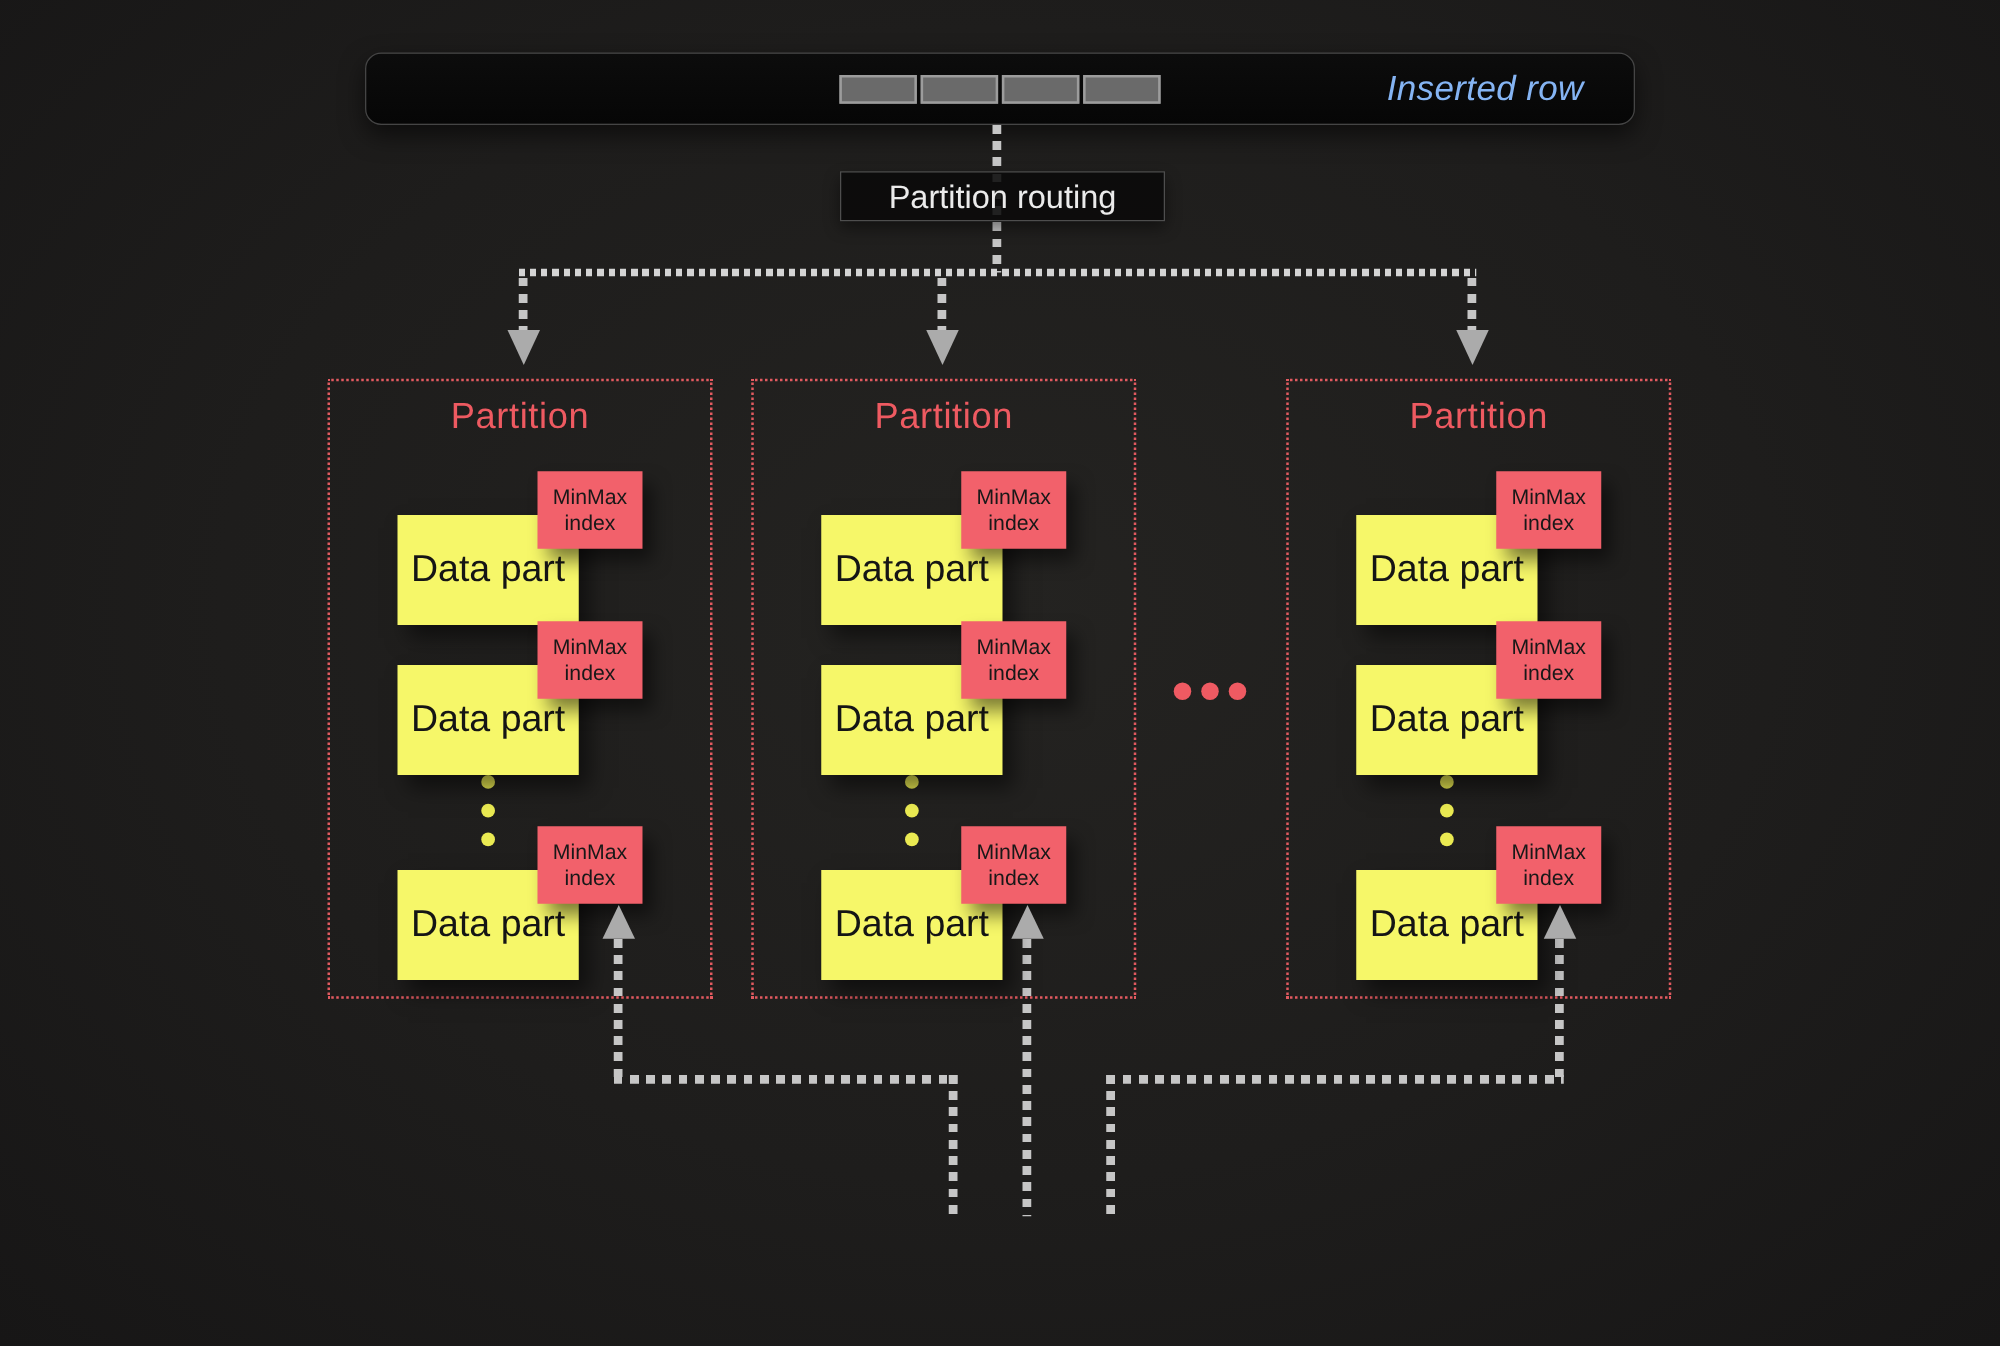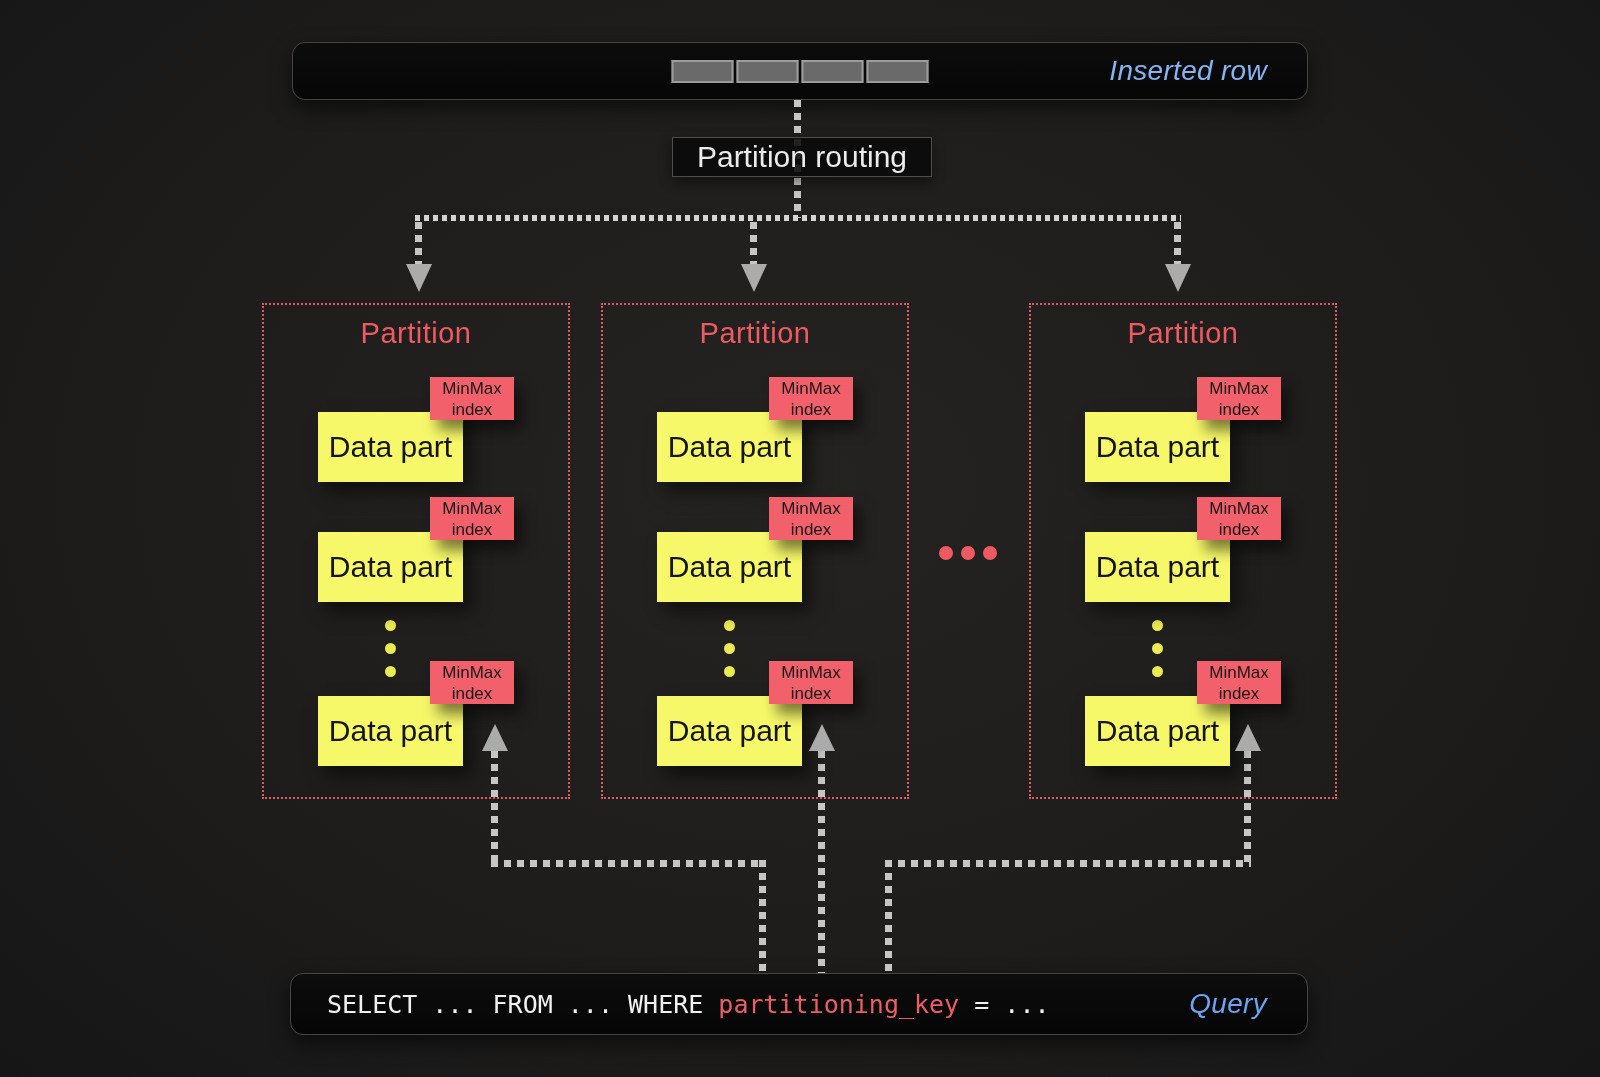--- a/index.html
+++ b/index.html
@@ -20,21 +20,21 @@
   #query-box{top:973px;left:290px;width:1018px;height:62px;}
   .row-cells{position:absolute;left:50%;transform:translateX(-50%);display:flex;gap:3px;}
   .row-cell{width:62px;height:23px;background:#6a6a6a;border:2px solid #9c9c9c;box-sizing:border-box;}
   .bar-label{position:absolute;right:40px;font-size:28px;color:#85b4f3;letter-spacing:.3px;font-style:italic;}
   .code{position:absolute;left:36px;font-family:"DejaVu Sans Mono",monospace;font-size:25px;color:#f1f1f1;white-space:pre;}
   .code .key{color:#ee5d64;}
   
   .pill{
     position:absolute;z-index:5;display:flex;align-items:center;justify-content:center;
     background:rgba(10,10,10,.88);border:1px solid #4e4e4e;border-radius:0;
-    color:#ebebeb;font-size:30px;box-shadow:0 5px 12px rgba(0,0,0,.45);
+    color:#ebebeb;font-size:26px;box-shadow:0 5px 12px rgba(0,0,0,.45);
   }
   #routing-label{left:672px;top:137px;width:258px;height:38px;}
   #pruning-label{left:695px;top:897px;width:255px;height:40px;}
   
   .dash-v{position:absolute;width:7px;z-index:1;
     background:repeating-linear-gradient(to bottom,#c6c6c6 0 7px,transparent 7px 13px);}
   .dash-h{position:absolute;height:7px;z-index:1;
     background:repeating-linear-gradient(to right,#c6c6c6 0 7px,transparent 7px 13px);}
   .dot-h{position:absolute;height:6px;z-index:1;
     background:repeating-linear-gradient(to right,#d4d4d4 0 5px,transparent 5px 9px);}
@@ -44,27 +44,27 @@
     border-left:13px solid transparent;border-right:13px solid transparent;border-bottom:27px solid #ababab;}
   
   .partition{
     position:absolute;top:303px;width:308px;height:496px;box-sizing:border-box;
     border:2px dotted #e25a60;z-index:2;background:transparent;
   }
   .partition-title{position:absolute;top:12px;left:0;width:100%;text-align:center;
     font-size:29px;font-weight:500;color:#ee5a61;letter-spacing:.5px;}
   .part-group{position:absolute;left:54px;width:196px;height:105px;}
   .data-part{
-    position:absolute;left:0;top:35px;width:145px;height:70px;background:#f6f769;
+    position:absolute;left:0;top:35px;width:145px;height:88px;background:#f6f769;
     display:flex;align-items:center;justify-content:center;
     box-shadow:8px 10px 16px rgba(0,0,0,.5);z-index:1;
   }
   .data-part span{font-size:30px;color:#151515;}
   .minmax-tag{
-    position:absolute;right:0;top:0;width:84px;height:43px;background:#f2616b;
+    position:absolute;right:0;top:0;width:84px;height:62px;background:#f2616b;
     display:flex;align-items:center;justify-content:center;text-align:center;
     box-shadow:8px 10px 14px rgba(0,0,0,.5);z-index:2;
   }
   .minmax-tag span{font-size:17px;line-height:21px;color:#181818;width:70px;}
   .g1{top:72px;} .g2{top:192px;} .g3{top:356px;}
   .v-dot{position:absolute;left:121px;width:11px;height:11px;border-radius:50%;background:#eaea52;}
   .vd1{top:315px;} .vd2{top:338px;} .vd3{top:361px;}
   #h-ellipsis{position:absolute;left:939px;top:546px;display:flex;gap:8px;z-index:2;}
   #h-ellipsis i{width:14px;height:14px;border-radius:50%;background:#ef5a62;}
 </style>
@@ -196,18 +196,14 @@
   <div class="head-up" style="left:809px;top:724px;"></div>
   <div class="head-up" style="left:1235px;top:724px;"></div>
   <div class="dash-v" style="left:491px;top:751px;height:116px;"></div>
   <div class="dash-v" style="left:818px;top:751px;height:222px;"></div>
   <div class="dash-v" style="left:1244px;top:751px;height:116px;"></div>
   <div class="dash-h" style="left:491px;top:860px;width:275px;"></div>
   <div class="dash-h" style="left:885px;top:860px;width:366px;"></div>
   <div class="dash-v" style="left:759px;top:860px;height:113px;"></div>
   <div class="dash-v" style="left:885px;top:860px;height:113px;"></div>
 
-  <div id="query-box" class="dark-bar">
-    <div class="code"><span>SELECT ... FROM ... WHERE </span><span class="key">partitioning_key</span><span> = ...</span></div>
-    <div class="bar-label" style="color:#6aa4f2;">Query</div>
-  </div>
 
 </div>
 
 </body></html>

